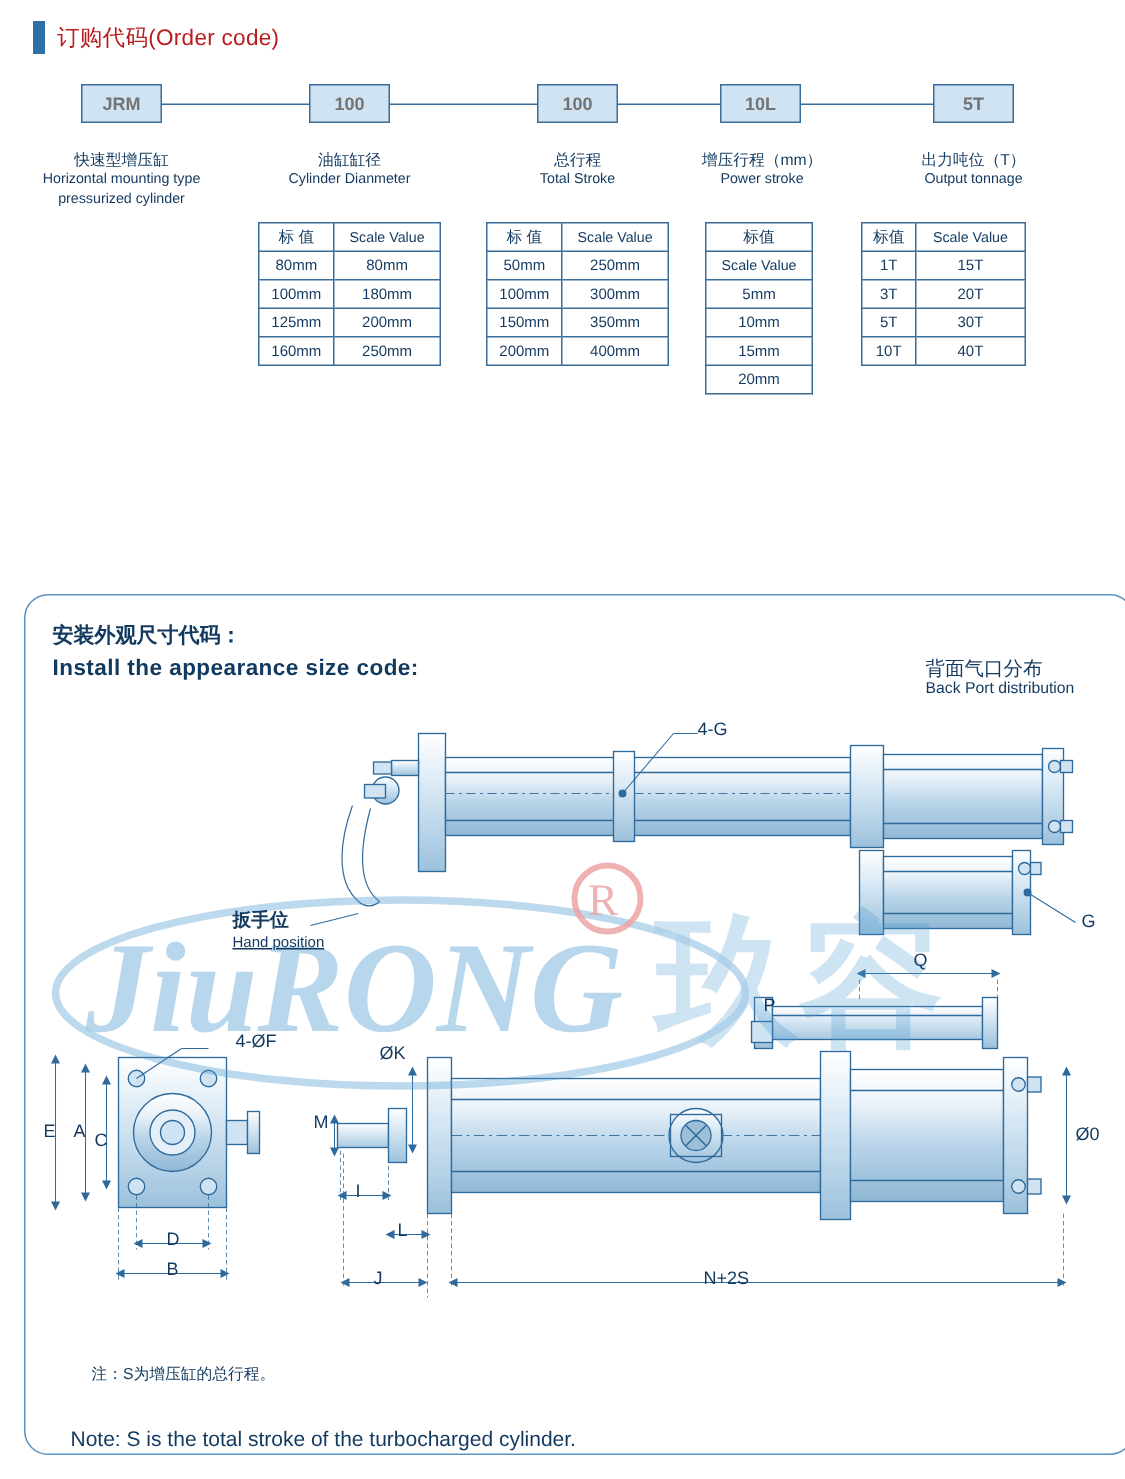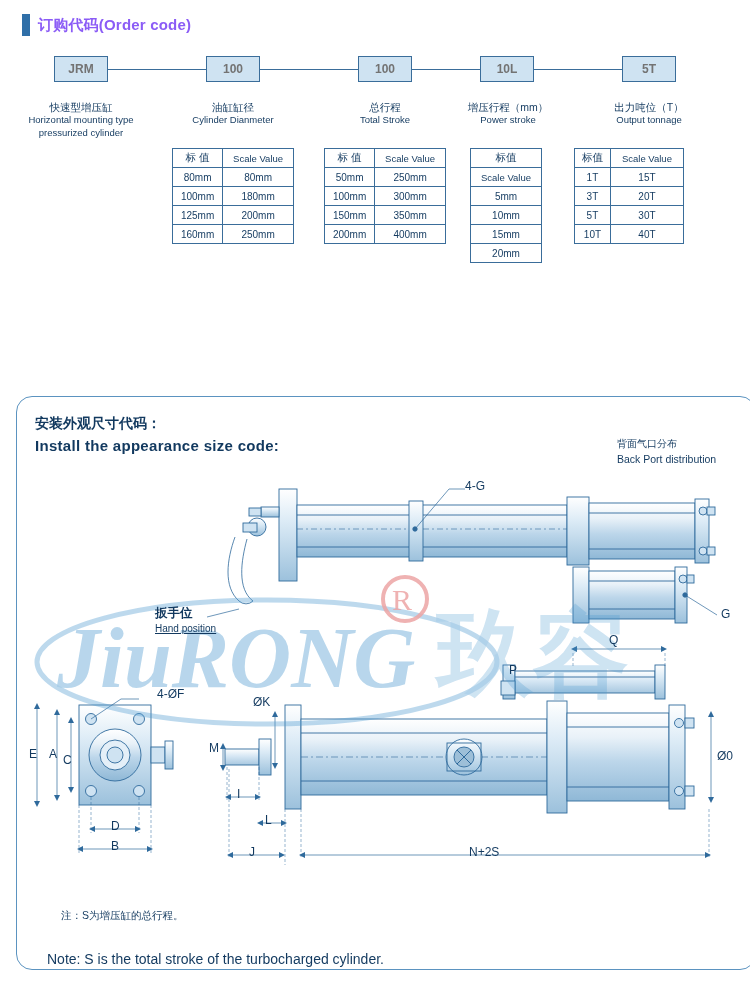--- a/index.html
+++ b/index.html
@@ -18,21 +18,21 @@
     position: absolute; left: 0; top: 0; width: 750px; height: 300px;
   }
   .title-bar {
     position: absolute; left: 22px; top: 14px;
     display: flex; align-items: center;
   }
   .title-bar .tick {
     width: 8px; height: 22px; background: #2f6fa8; margin-right: 8px;
   }
   .title-bar .ttext {
-    font-size: 15px; font-weight: bold; color: #8b5cf6; letter-spacing: 0.2px;
+    font-size: 15px; font-weight: normal; color: #b91c1c; letter-spacing: 0.2px;
   }
 
   .code-box {
     position: absolute;
     width: 54px; height: 26px;
     border: 1px solid #3a6d9a;
     background: #cfe3f2;
     display: flex; align-items: center; justify-content: center;
     font-size: 12px; font-weight: bold; color: #737373;
   }
@@ -72,21 +72,21 @@
   #drawing-section {
     position: absolute; left: 16px; top: 396px;
     width: 740px; height: 574px;
     border: 1px solid #5b93c0;
     border-radius: 16px;
     background: #ffffff;
     overflow: hidden;
   }
   .d-head-cn { position: absolute; left: 18px; top: 18px; font-size: 14px; font-weight: bold; color:#12395f;}
   .d-head-en { position: absolute; left: 18px; top: 40px; font-size: 15px; font-weight: bold; color:#12395f; letter-spacing:0.3px;}
-  .d-back-cn { position: absolute; left: 600px; top: 40px; font-size: 10px; color:#12395f;}
+  .d-back-cn { position: absolute; left: 600px; top: 40px; font-size: 13px; color:#12395f;}
   .d-back-en { position: absolute; left: 600px; top: 56px; font-size: 10.5px; color:#12395f;}
 
   .note-cn { position: absolute; left: 44px; top: 512px; font-size: 10.5px; color:#12395f;}
   .note-en { position: absolute; left: 30px; top: 554px; font-size: 14px; color:#12395f;}
 
   .lbl {
     position: absolute;
     font-size: 11px;
     color: #12395f;
     white-space: nowrap;

